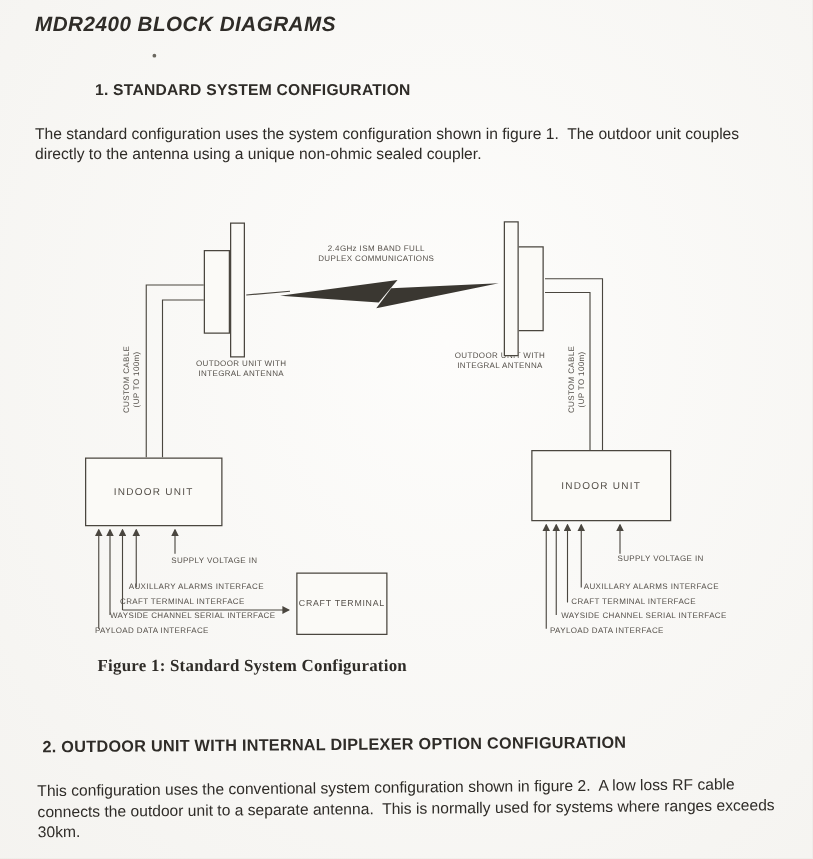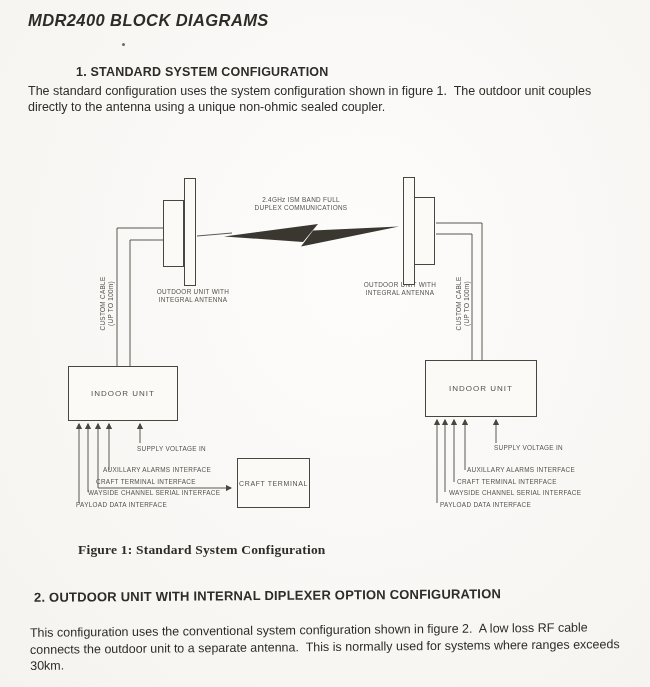--- a/index.html
+++ b/index.html
@@ -25,24 +25,24 @@
     font-size:16.5px;font-weight:bold;letter-spacing:0.4px;font-style:italic;
   }
   .sec-heading{
     font-size:12.5px;font-weight:bold;letter-spacing:0.2px;
   }
   .h1pos{left:28px;top:65px;margin-left:48px;}
   .h2pos{left:34px;top:588px;font-size:13px;transform:rotate(-0.45deg);}
   .para{
     font-size:12.5px;line-height:15.5px;white-space:pre-wrap;
   }
-  .p1pos{left:28px;top:84px;width:588px;}
+  .p1pos{left:28px;top:100px;width:588px;}
   .p2pos{left:30px;top:622px;width:600px;line-height:16.5px;transform:rotate(-0.55deg);}
   .fig-caption{
-    left:78px;top:542px;
+    left:78px;top:525px;
     font-family:"Liberation Serif", serif;
     font-size:13.5px;font-weight:bold;letter-spacing:0.2px;
   }
   .dot-artifact{left:122px;top:43px;width:3px;height:3px;background:#6a675f;border-radius:50%;}
 
   
   .diagram-svg{left:0;top:0;width:650px;height:687px;}
   .dbox{
     border:1px solid var(--diagram-ink);
     background:var(--paper);

